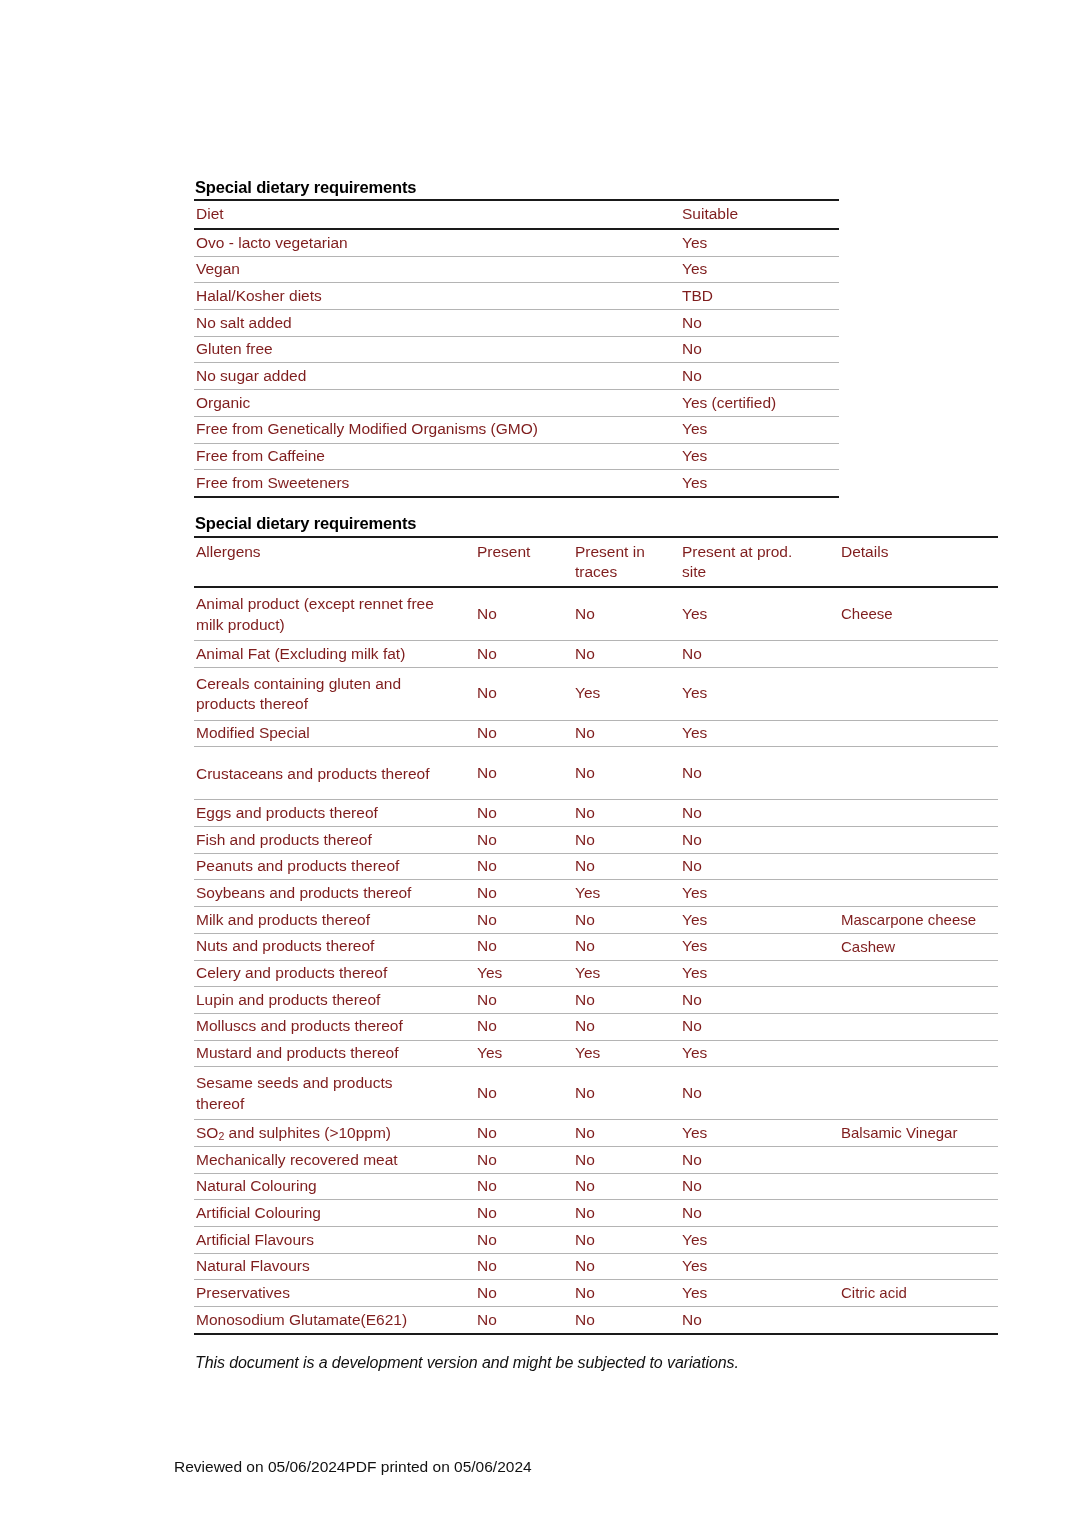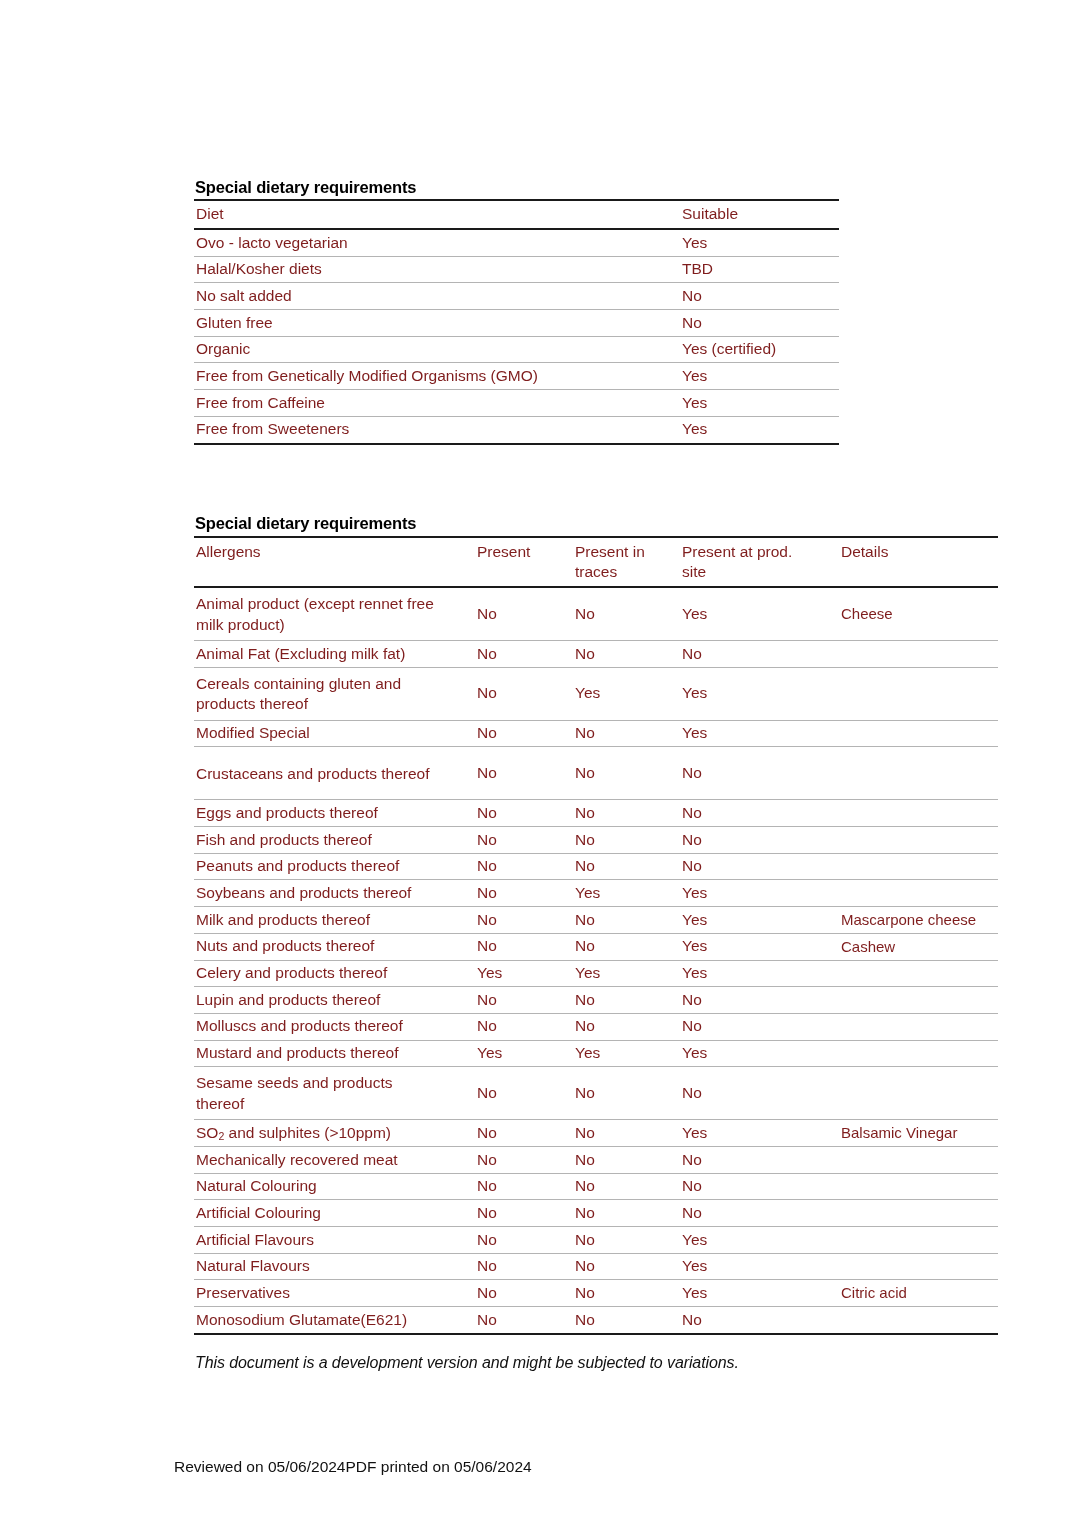--- a/index.html
+++ b/index.html
@@ -156,29 +156,37 @@
         <th>Diet</th>
         <th>Suitable</th>
       </tr>
     </thead>
     <tbody id="diet-body">
         <tr>
           <td>Ovo - lacto vegetarian</td>
           <td>Yes</td>
         </tr>
         <tr>
+          <td>Vegan</td>
+          <td>Yes</td>
+        </tr>
+        <tr>
           <td>Halal/Kosher diets</td>
           <td>TBD</td>
         </tr>
         <tr>
           <td>No salt added</td>
           <td>No</td>
         </tr>
         <tr>
           <td>Gluten free</td>
+          <td>No</td>
+        </tr>
+        <tr>
+          <td>No sugar added</td>
           <td>No</td>
         </tr>
         <tr>
           <td>Organic</td>
           <td>Yes (certified)</td>
         </tr>
         <tr>
           <td>Free from Genetically Modified Organisms (GMO)</td>
           <td>Yes</td>
         </tr>

